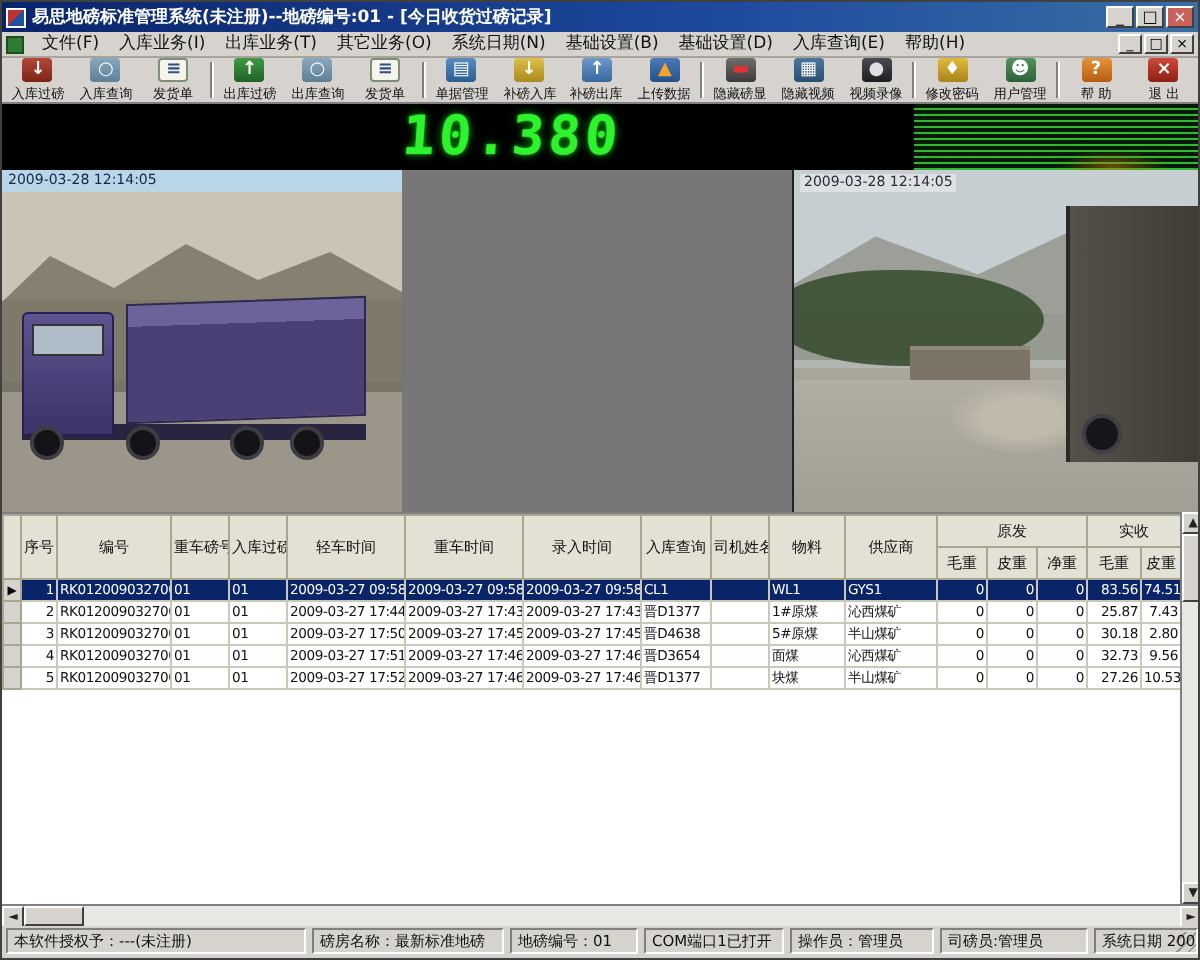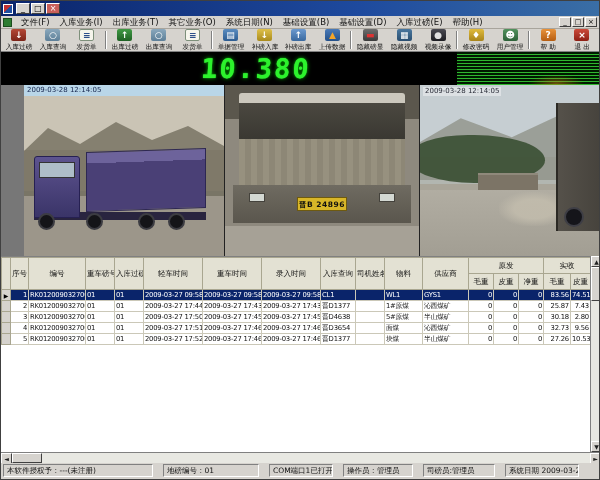--- a/index.html
+++ b/index.html
@@ -58,21 +58,21 @@
     font-family:"DejaVu Sans Mono", monospace; font-size:27px; font-weight:bold; color:#2cf32c;
     text-shadow:0 0 4px #0a0, 0 0 1px #6f6; letter-spacing:2px; transform:skewX(-4deg); }
   #led-matrix { position:absolute; right:0; top:0; width:142px; height:33px; background-color:#041a04;
     background-image:
       radial-gradient(ellipse 40px 12px at 70% 95%, rgba(190,120,20,.55), transparent 70%),
       repeating-linear-gradient(0deg, rgba(55,210,55,.85) 0 1px, rgba(0,25,0,.9) 1px 3px),
       repeating-linear-gradient(90deg, rgba(0,35,0,.6) 0 1px, transparent 1px 3px); }
 
   
   #cams { position:absolute; top:84px; left:0; width:100%; height:171px; background:#777; }
-  .cam { position:absolute; top:0; height:171px; overflow:hidden;margin-left:23px; }
+  .cam { position:absolute; top:0; height:171px; overflow:hidden; }
   #cam1 { left:0; width:200px; background:linear-gradient(#cac4b5 0 38%, #b2a998 38% 62%, #9c968a 62% 100%); }
   #cam2 { left:200px; width:195px; background:#8e897e; border-left:1px solid #222; }
   #cam3 { left:395px; width:205px; background:linear-gradient(#c6ced2 0 42%, #b2b6b0 42% 58%, #a9a599 58% 100%); border-left:1px solid #222; }
   .cam-ts-bar { position:absolute; top:0; left:0; width:100%; height:11px; background:#b9d6e8;
     color:#15244d; font-size:7px; line-height:11px; padding-left:3px; z-index:9; }
   .cam-ts-overlay { position:absolute; top:2px; left:3px; color:#2a2d38; font-size:7px; line-height:9px;
     background:rgba(255,255,255,.4); padding:0 2px; z-index:9; }
   .mountains1 { position:absolute; top:11px; left:0; width:100%; height:100px; background:#6e6a5a; opacity:.75;
     clip-path:polygon(0 55%,12% 32%,28% 48%,46% 26%,64% 44%,82% 30%,100% 50%,100% 100%,0 100%); }
   .mountains3 { position:absolute; top:0; left:0; width:100%; height:95px; background:#90948a; opacity:.8;
@@ -131,54 +131,55 @@
   .scr-btn { width:11px; height:11px; background:#d6d3ce; border:1px solid; border-color:#fff #404040 #404040 #fff;
     font-size:6px; line-height:9px; text-align:center; color:#222; }
   #vthumb { position:absolute; top:11px; left:0; width:11px; height:34px; background:#d6d3ce; border:1px solid; border-color:#fff #404040 #404040 #fff; }
   #vs-down { position:absolute; bottom:0; }
   #hscroll { position:absolute; top:451px; left:0; width:600px; height:11px; background:#e8e8e2; border-top:1px solid #808080; }
   #hs-left { position:absolute; left:0; top:0; }
   #hthumb { position:absolute; left:11px; top:0; width:30px; height:10px; background:#d6d3ce; border:1px solid; border-color:#fff #404040 #404040 #fff; }
   #hs-right { position:absolute; right:0; top:0; }
 
   
-  #statusbar { position:absolute; top:462px; left:0; width:600px; height:15px; background:#d6d3ce; display:flex; gap:10px; padding:1px 2px; }
+  #statusbar { position:absolute; top:462px; left:0; width:600px; height:15px; background:#d6d3ce; display:flex; gap:3px; padding:1px 2px; }
   .sb-panel { border:1px solid; border-color:#808080 #fff #fff #808080; font-size:7.5px; line-height:11px;
     padding:0 3px; white-space:nowrap; overflow:hidden; color:#111; background:#d6d3ce; }
   .sb-panel:nth-child(1){ width:150px; } .sb-panel:nth-child(2){ width:96px; }
   .sb-panel:nth-child(3){ width:64px; }  .sb-panel:nth-child(4){ width:70px; }
   .sb-panel:nth-child(5){ width:72px; }  .sb-panel:nth-child(6){ width:74px; }
   .sb-panel:nth-child(7){ flex:1; background-image:repeating-linear-gradient(135deg,transparent 0 3px,#9a968e 3px 4px);
     background-size:10px 10px; background-position:right bottom; background-repeat:no-repeat; }
 </style>
 </head>
 <body>
 
 <div id="app">
 
   <div id="titlebar">
     <span class="app-ico"></span>
+    <span id="title-text">易思地磅标准管理系统(未注册)--地磅编号:01 - [今日收货过磅记录]</span>
     <span class="winbtns">
       <span class="winbtn">_</span>
       <span class="winbtn">□</span>
       <span class="winbtn close">×</span>
     </span>
   </div>
 
   <div id="menubar">
     <span class="mdi-ico"></span>
     <span id="menu-items">
         <span class="menu-item">文件(F)</span>
         <span class="menu-item">入库业务(I)</span>
         <span class="menu-item">出库业务(T)</span>
         <span class="menu-item">其它业务(O)</span>
         <span class="menu-item">系统日期(N)</span>
         <span class="menu-item">基础设置(B)</span>
         <span class="menu-item">基础设置(D)</span>
-        <span class="menu-item">入库过磅(E)</span>
+        <span class="menu-item">入库查询(E)</span>
         <span class="menu-item">帮助(H)</span>
       </span>
     <span class="mdibtns">
       <span class="mdibtn">_</span>
       <span class="mdibtn">□</span>
       <span class="mdibtn">×</span>
     </span>
   </div>
 
   <div id="toolbar">
@@ -270,31 +271,20 @@
         <div class="t1-bed"></div>
         <div class="t1-chassis"></div>
         <div class="t1-cab">
             <div class="t1-win"></div>
           </div>
         <div class="t1-wheel" style="left:4px"></div>
         <div class="t1-wheel" style="left:52px"></div>
         <div class="t1-wheel" style="left:104px"></div>
         <div class="t1-wheel" style="left:134px"></div>
       </div>
-    </div>
-    <div class="cam" id="cam2">
-      <div class="c2-topband"></div>
-      <div class="c2-roof"></div>
-      <div class="c2-wind"></div>
-      <div class="c2-hood"></div>
-      <div class="c2-bumper"></div>
-      <div class="c2-light" style="left:24px"></div>
-      <div class="c2-light" style="right:24px"></div>
-      <div class="plate">晋B 24896</div>
-      <div class="c2-road"></div>
     </div>
     <div class="cam" id="cam3">
       <div class="mountains3"></div>
       <div class="c3-trees"></div>
       <div class="c3-bld"></div>
       <div class="c3-road"></div>
       <div class="c3-pole"></div>
       <div class="c3-dust"></div>
       <div class="c3-truck">
         <div class="c3-wheel"></div>
@@ -501,20 +491,21 @@
   </div>
 
   <div id="hscroll">
     <div class="scr-btn" id="hs-left">◄</div>
     <div id="hthumb"></div>
     <div class="scr-btn" id="hs-right">►</div>
   </div>
 
   <div id="statusbar">
       <div class="sb-panel">本软件授权予：---(未注册)</div>
+      <div class="sb-panel">磅房名称：最新标准地磅</div>
       <div class="sb-panel">地磅编号：01</div>
       <div class="sb-panel">COM端口1已打开</div>
       <div class="sb-panel">操作员：管理员</div>
       <div class="sb-panel">司磅员:管理员</div>
       <div class="sb-panel">系统日期 2009-03-28</div>
     </div>
 
 </div>
 
 </body></html>

